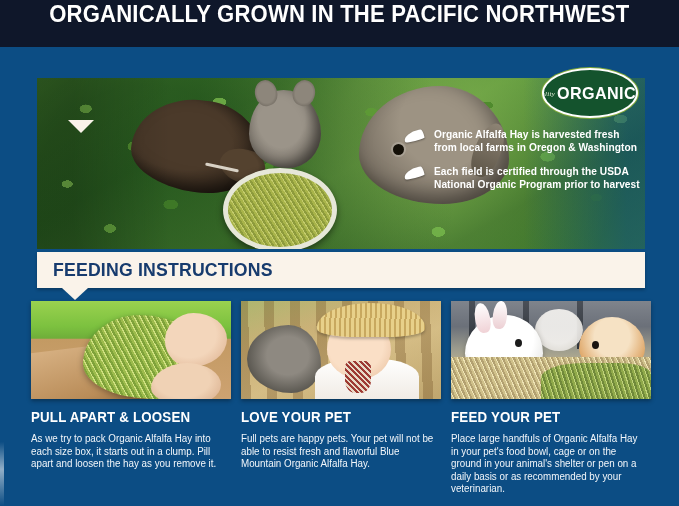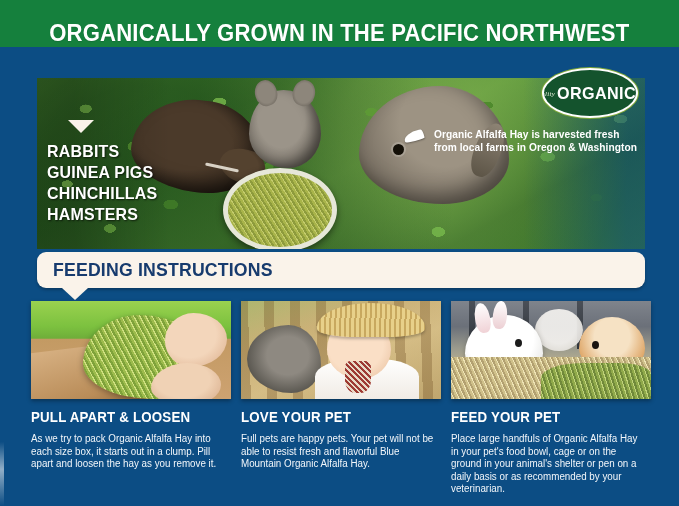--- a/index.html
+++ b/index.html
@@ -19,23 +19,23 @@
     overflow: hidden;
     background: #0c4d84;
   }
 
   
   .top-banner {
     position: absolute;
     left: 0; top: 0;
     width: 679px;
     height: 47px;
-    background: #15803d;
+    background: #0f172a;
     display: flex;
-    align-items: flex-end;
+    align-items: flex-start;
     justify-content: center;
   }
   .top-banner-text {
     color: #ffffff;
     font-family: "Liberation Sans Narrow", "Liberation Sans", sans-serif;
     font-weight: bold;
     font-size: 24px;
     letter-spacing: 0.2px;
     transform: scaleX(0.92);
     text-transform: uppercase;
@@ -294,21 +294,20 @@
   
   .feeding-banner {
     position:absolute;
     left: 37px; top: 252px;
     width: 608px; height: 36px;
     background:#faf3ea;
     box-shadow: 0 2px 3px rgba(0,0,0,.25);
     display:flex; align-items:center;
     box-sizing:border-box;
     padding-left: 16px;
-    border-radius: 9px;
   }
   .feeding-title {
     color:#173b6e;
     font-family:"Liberation Sans Narrow","Liberation Sans",sans-serif;
     font-weight:bold;
     font-size: 19px;
     letter-spacing:.2px;
     transform: scaleX(.93);
     transform-origin:left center;
     text-transform: uppercase;
@@ -518,33 +517,33 @@
   <div class="organic-badge">
     <div class="badge-premium">Premium Quality</div>
     <div class="badge-organic">ORGANIC</div>
     <div class="badge-hay-row">
       <span class="badge-leaf">❧</span>
       <span class="badge-hay">HAY</span>
       <span class="badge-leaf">❧</span>
     </div>
   </div>
 
-  <div class="pet-list">
-    <div class="pet-item">RABBITS</div>
-    <div class="pet-item">GUINEA PIGS</div>
-    <div class="pet-item">CHINCHILLAS</div>
-    <div class="pet-item">HAMSTERS</div>
-  </div>
 
   <div class="facts">
     <div class="fact-row">
       <span class="fact-leaf">
           <i></i>
         </span>
       <span class="fact-text">Organic Alfalfa Hay is harvested fresh from local farms in Oregon &amp; Washington</span>
+    </div>
+    <div class="fact-row">
+      <span class="fact-leaf">
+          <i></i>
+        </span>
+      <span class="fact-text">Each field is certified through the USDA National Organic Program prior to harvest</span>
     </div>
   </div>
 
   <div class="feeding-banner">
     <div class="feeding-title">FEEDING INSTRUCTIONS</div>
   </div>
   <div class="feeding-notch"></div>
 
   <div class="steps">
 

